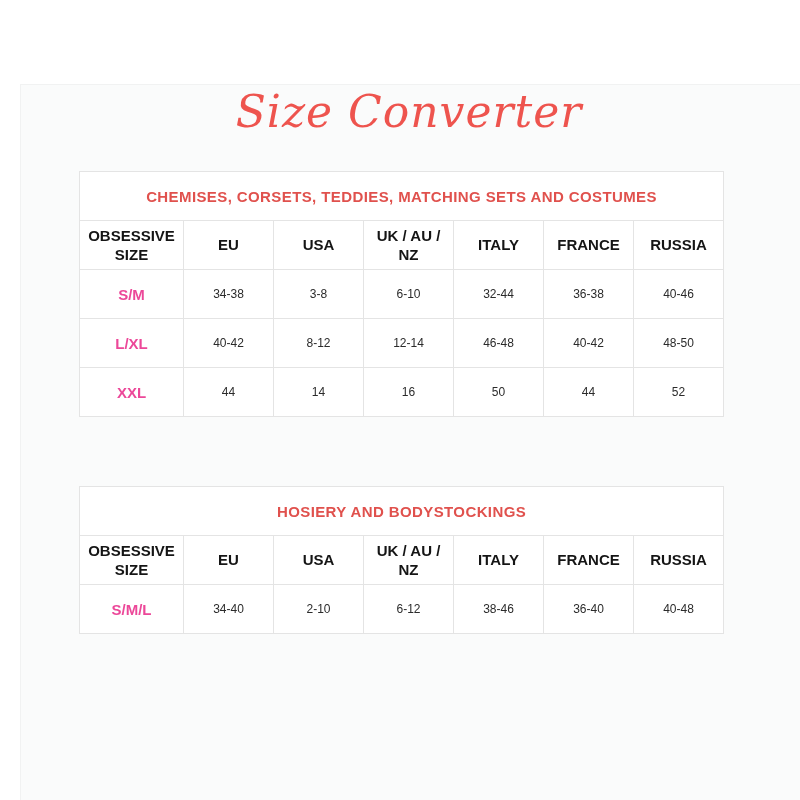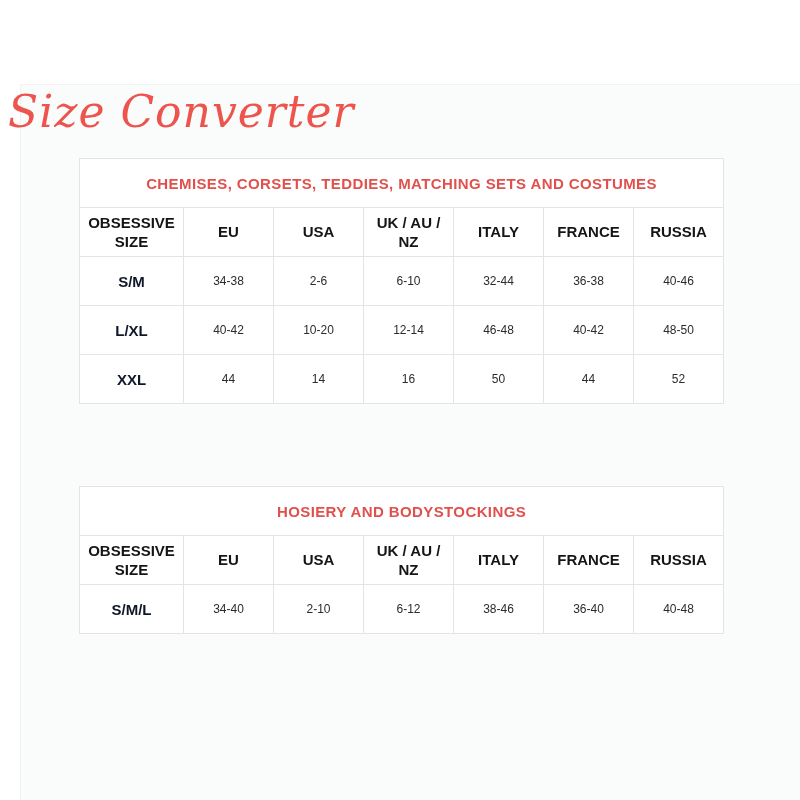--- a/index.html
+++ b/index.html
@@ -18,40 +18,41 @@
     position: absolute;
     left: 20px;
     top: 84px;
     width: 780px;
     height: 716px;
     background: #fafbfb;
     box-shadow: inset 1px 1px 0 rgba(0,0,0,0.035);
   }
   .title {
     position: absolute;
-    left: 8px;
+    left: 18px;
     right: 0;
     top: 86px;
     margin: 0;
+    text-align: center;
     font-family: "DejaVu Serif", serif;
     font-style: italic;
     font-weight: 400;
     font-size: 44px;
     letter-spacing: 1px;
     color: #ee544e;
   }
   table.size-table {
     position: absolute;
     left: 79px;
     width: 645px;
     border-collapse: collapse;
     table-layout: fixed;
     background: #ffffff;
   }
-  table.size-table.t1 { top: 158px; }
+  table.size-table.t1 { top: 171px; }
   table.size-table.t2 { top: 486px; }
   .size-table th, .size-table td {
     border: 1px solid #e4e4e4;
     height: 49px;
     padding: 0 4px;
     text-align: center;
     vertical-align: middle;
     box-sizing: border-box;
   }
   .size-table .caption {
@@ -67,21 +68,21 @@
     line-height: 1.3;
   }
   .size-table td {
     font-size: 12px;
     font-weight: 400;
     color: #2b2b2b;
   }
   .size-table td.size-col {
     font-size: 15px;
     font-weight: 700;
-    color: #0f172a;
+    color: #ec4899;
     text-align: center;
   }
 </style>
 </head>
 <body>
 
 <div class="panel"></div>
 
 <h1 class="title">Size Converter</h1>
 
@@ -106,30 +107,30 @@
       <th class="col-head">UK / AU / NZ</th>
       <th class="col-head">ITALY</th>
       <th class="col-head">FRANCE</th>
       <th class="col-head">RUSSIA</th>
     </tr>
   </thead>
   <tbody>
     <tr>
       <td class="size-col">S/M</td>
       <td>34-38</td>
-      <td>2-6</td>
+      <td>3-8</td>
       <td>6-10</td>
       <td>32-44</td>
       <td>36-38</td>
       <td>40-46</td>
     </tr>
     <tr>
       <td class="size-col">L/XL</td>
       <td>40-42</td>
-      <td>10-20</td>
+      <td>8-12</td>
       <td>12-14</td>
       <td>46-48</td>
       <td>40-42</td>
       <td>48-50</td>
     </tr>
     <tr>
       <td class="size-col">XXL</td>
       <td>44</td>
       <td>14</td>
       <td>16</td>

